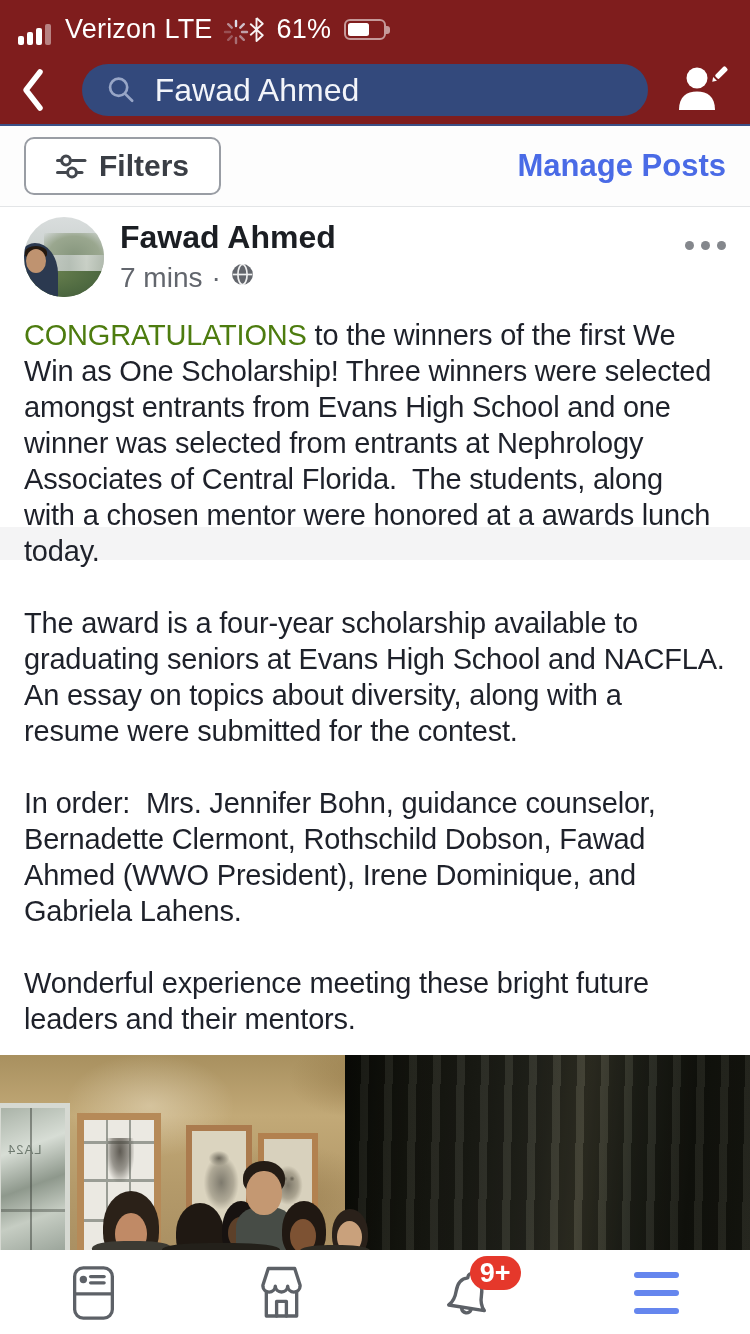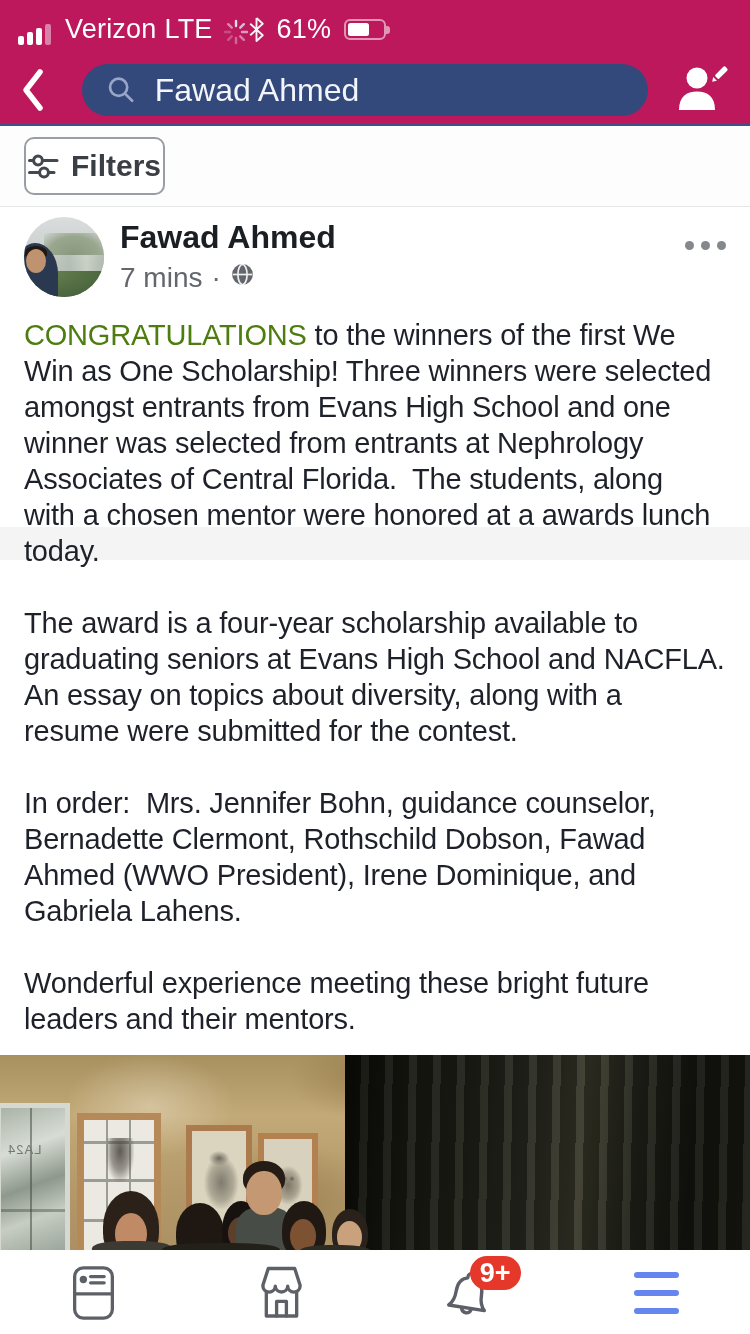--- a/index.html
+++ b/index.html
@@ -1,20 +1,20 @@
 <!DOCTYPE html>
 <html><head>
 <meta charset="utf-8">
 <style>
   html,body{margin:0;padding:0;background:#000;}
   body{width:750px;height:1334px;overflow:hidden;font-family:"Liberation Sans","DejaVu Sans",sans-serif;-webkit-font-smoothing:antialiased;}
   .app{width:750px;height:1334px;display:flex;flex-direction:column;background:#fff;position:relative;}
 
   
-  .blue-header{height:124px;background:#be185d;border-bottom:2px solid #3c5187;flex:0 0 auto;}
+  .blue-header{height:124px;background:#7f1d1d;border-bottom:2px solid #3c5187;flex:0 0 auto;}
   .status-bar{height:42px;display:flex;align-items:center;padding:8px 16px 0 18px;color:#fff;}
   .sb-left{display:flex;align-items:flex-end;gap:8px;}
   .signal{display:flex;align-items:flex-end;gap:3px;margin-right:6px;}
   .bar{width:6px;border-radius:2px;background:#fff;}
   .bar.b1{height:9px}.bar.b2{height:13px}.bar.b3{height:17px}.bar.b4{height:21px;background:rgba(255,255,255,.45)}
   .sb-text{font-size:27px;color:#fff;letter-spacing:.2px;}
   .sb-center{flex:1;text-align:center;font-size:28px;font-weight:700;letter-spacing:.3px;padding-right:30px;}
   .sb-right{display:flex;align-items:center;gap:13px;}
   .battery{position:relative;width:42px;height:21px;border:2px solid rgba(255,255,255,.55);border-radius:6px;display:flex;align-items:center;padding:2px;box-sizing:border-box;}
   .battery-fill{height:13px;width:61%;background:#fff;border-radius:2.5px;}
@@ -22,21 +22,21 @@
   .spinner{margin-left:2px;}
 
   .search-row{height:80px;display:flex;align-items:center;padding:0 20px 0 20px;}
   .back-btn{width:44px;display:flex;align-items:center;justify-content:flex-start;}
   .search-pill{flex:1;height:52px;background:#33497c;border-radius:26px;display:flex;align-items:center;padding:0 24px;margin:0 24px 0 18px;}
   .search-pill input{background:transparent;border:none;outline:none;color:#f3f5fa;font-size:32px;font-family:inherit;width:100%;margin-left:16px;}
   .profile-edit{width:58px;display:flex;justify-content:center;}
 
   
   .toolbar{height:80px;background:#fdfdfd;border-bottom:1px solid #e3e5e7;display:flex;align-items:center;justify-content:space-between;padding:0 24px;flex:0 0 auto;}
-  .filters-btn{display:flex;align-items:center;gap:12px;border:2px solid #999da4;border-radius:10px;padding:10px 2px;background:#fff;}
+  .filters-btn{display:flex;align-items:center;gap:12px;border:2px solid #999da4;border-radius:10px;padding:10px 30px;background:#fff;}
   .filters-label{font-size:30px;font-weight:600;color:#3a3e45;}
   .manage-posts{font-size:31px;font-weight:600;color:#4a6be6;}
 
   
   .post{flex:1;background:#fff;position:relative;overflow:hidden;}
   .gray-band{position:absolute;left:0;right:0;top:320px;height:33px;background:#f4f4f5;}
   .post-header{position:relative;margin:10px 24px 0;height:84px;}
   .avatar{position:absolute;left:0;top:0;width:80px;height:80px;border-radius:50%;overflow:hidden;background:linear-gradient(180deg,#d9dddd 0%,#cdd3d1 38%,#93a18c 55%,#7c8e71 72%,#57704b 100%);}
   .av-mount{position:absolute;left:20px;top:16px;width:60px;height:22px;background:radial-gradient(ellipse at 50% 100%,#87977e 0%,#9aa78f 60%,transparent 100%);}
   .av-town{position:absolute;left:22px;top:38px;width:58px;height:16px;background:linear-gradient(90deg,#c9cfc9,#b9c2ba 40%,#cfd5cd 70%,#b4bdb2);opacity:.9;}
@@ -160,20 +160,21 @@
           <line x1="1.5" y1="7.5" x2="4.5" y2="7.5"></line>
           <circle cx="10" cy="7.5" r="4.4"></circle>
           <line x1="16" y1="7.5" x2="29" y2="7.5"></line>
           <line x1="1.5" y1="19.5" x2="10.5" y2="19.5"></line>
           <circle cx="16" cy="19.5" r="4.4"></circle>
           <line x1="21.5" y1="19.5" x2="26" y2="19.5"></line>
         </g>
       </svg>
       <span class="filters-label">Filters</span>
     </div>
+    <a class="manage-posts">Manage Posts</a>
   </div>
 
   <div class="post">
     <div class="gray-band"></div>
 
     <div class="post-header">
       <div class="avatar">
         <div class="av-mount"></div>
           <div class="av-town"></div>
           <div class="av-green"></div>

